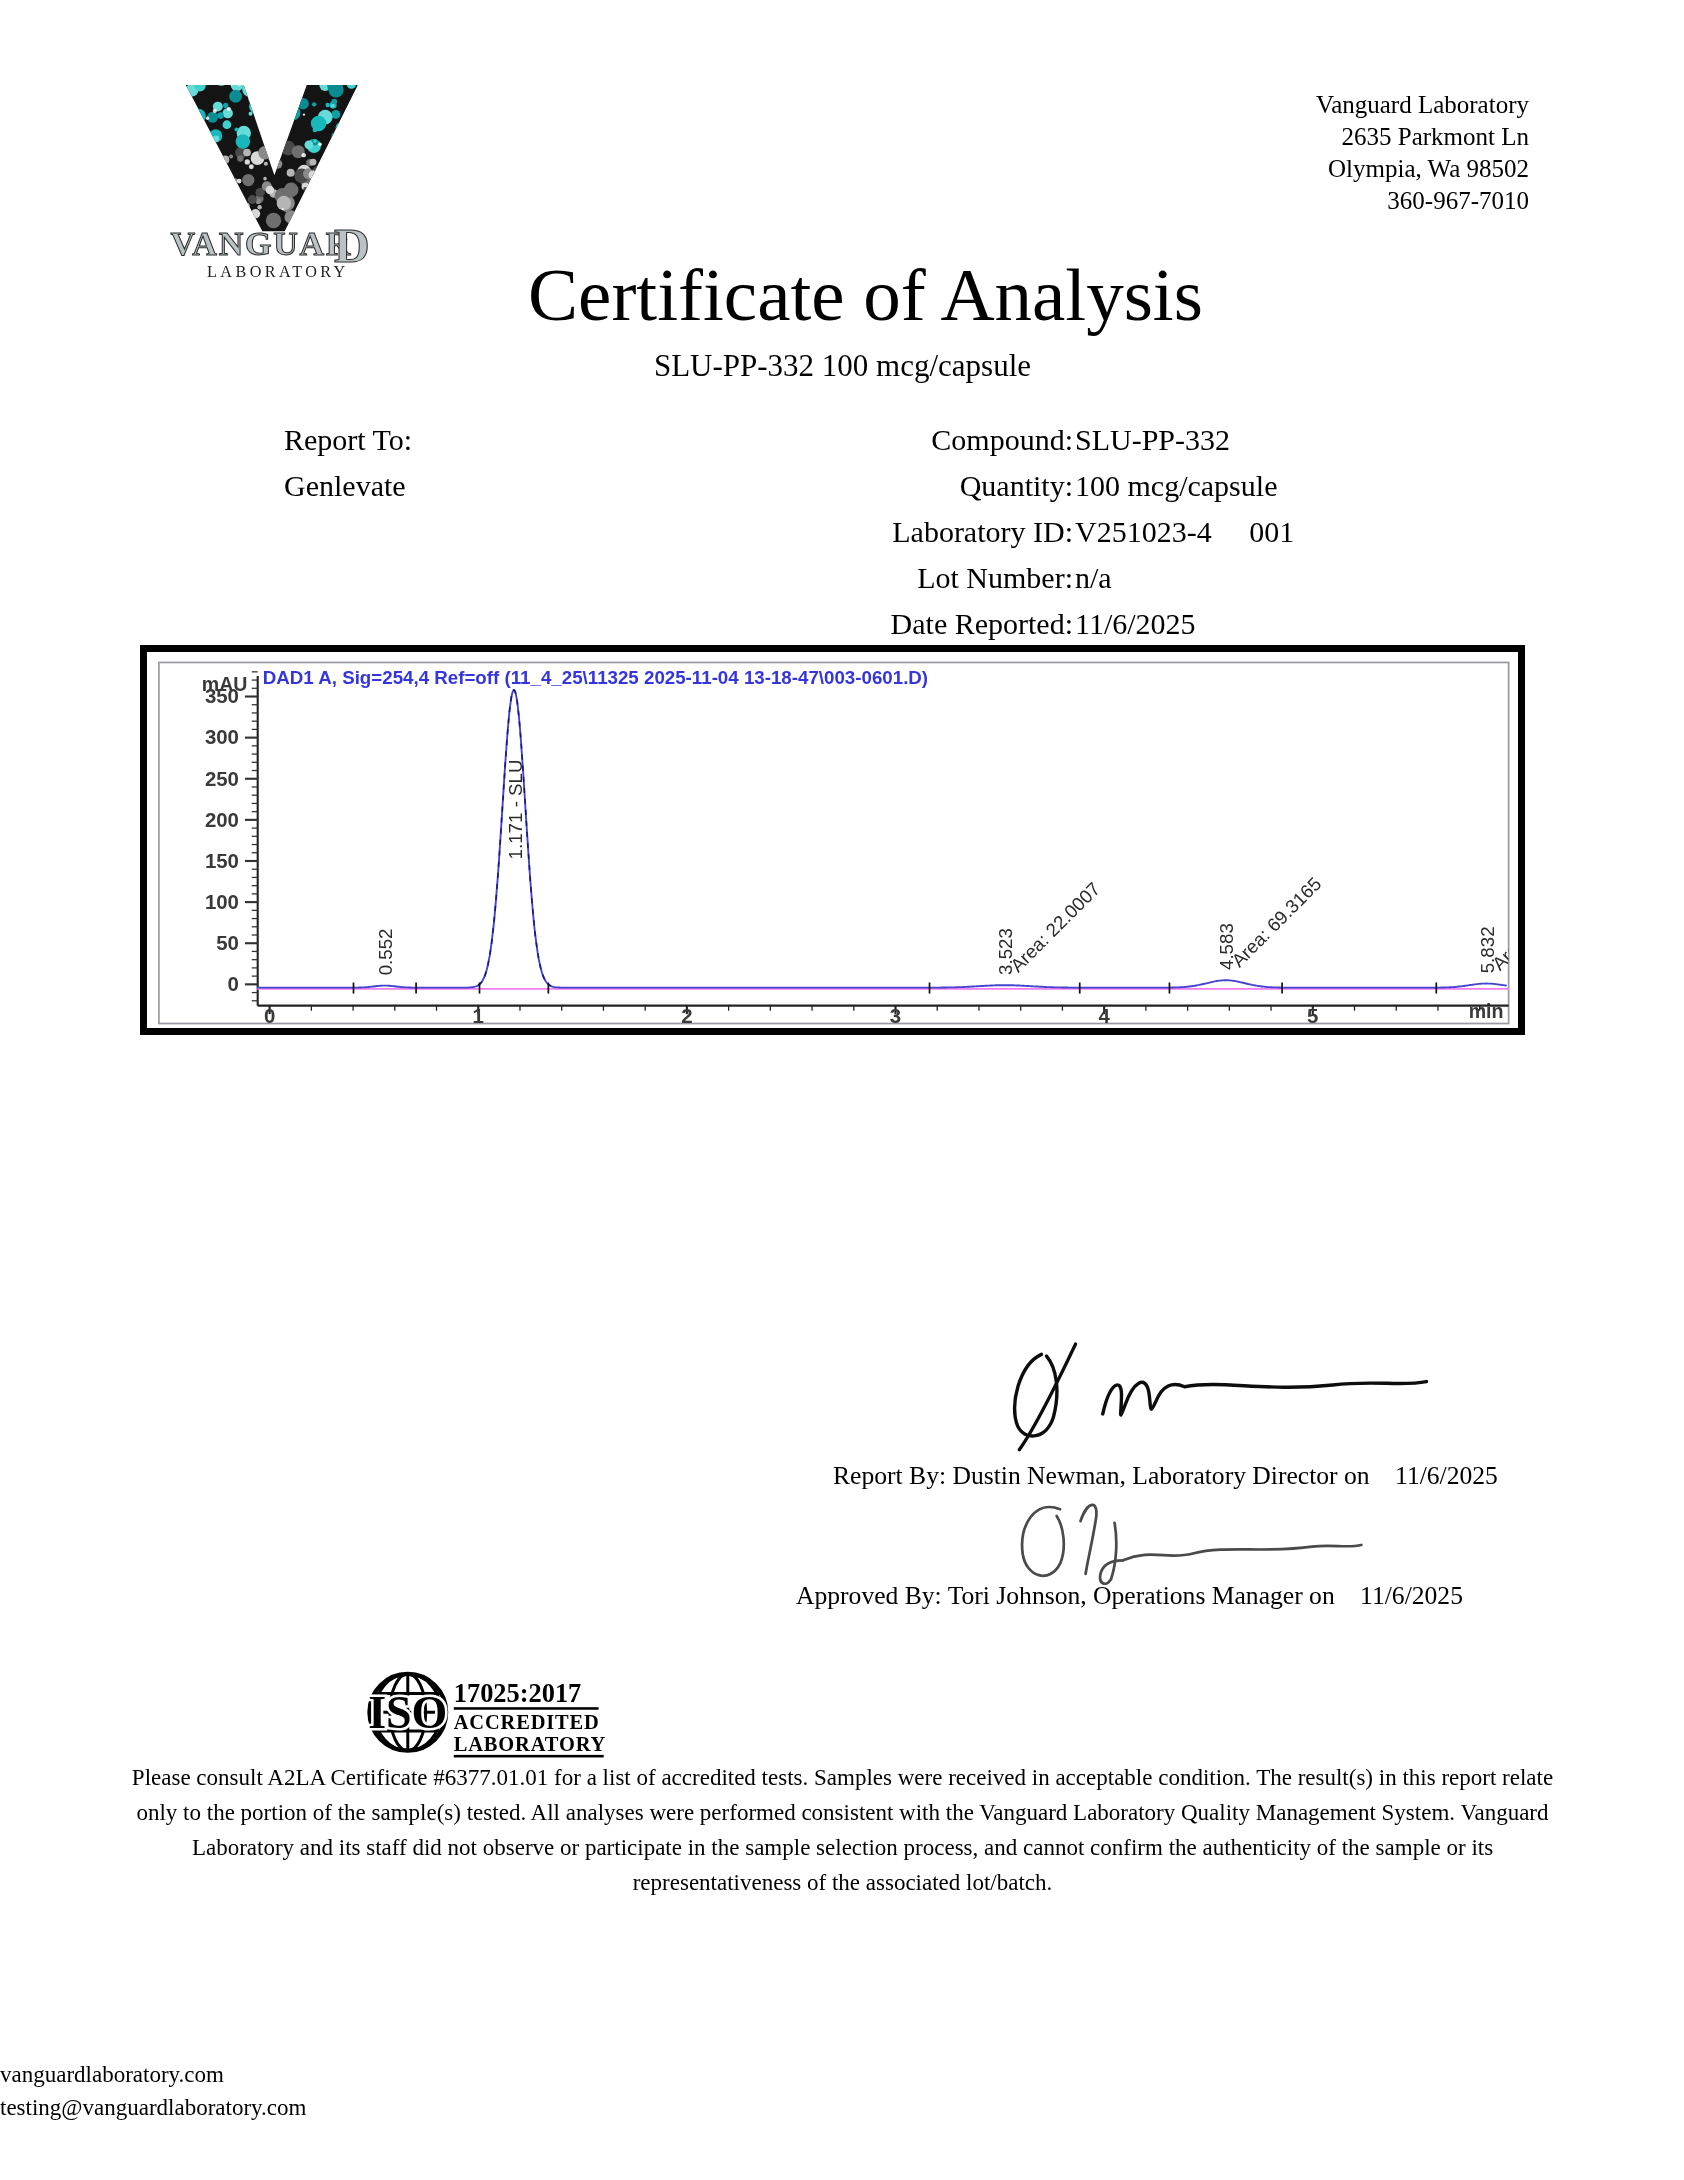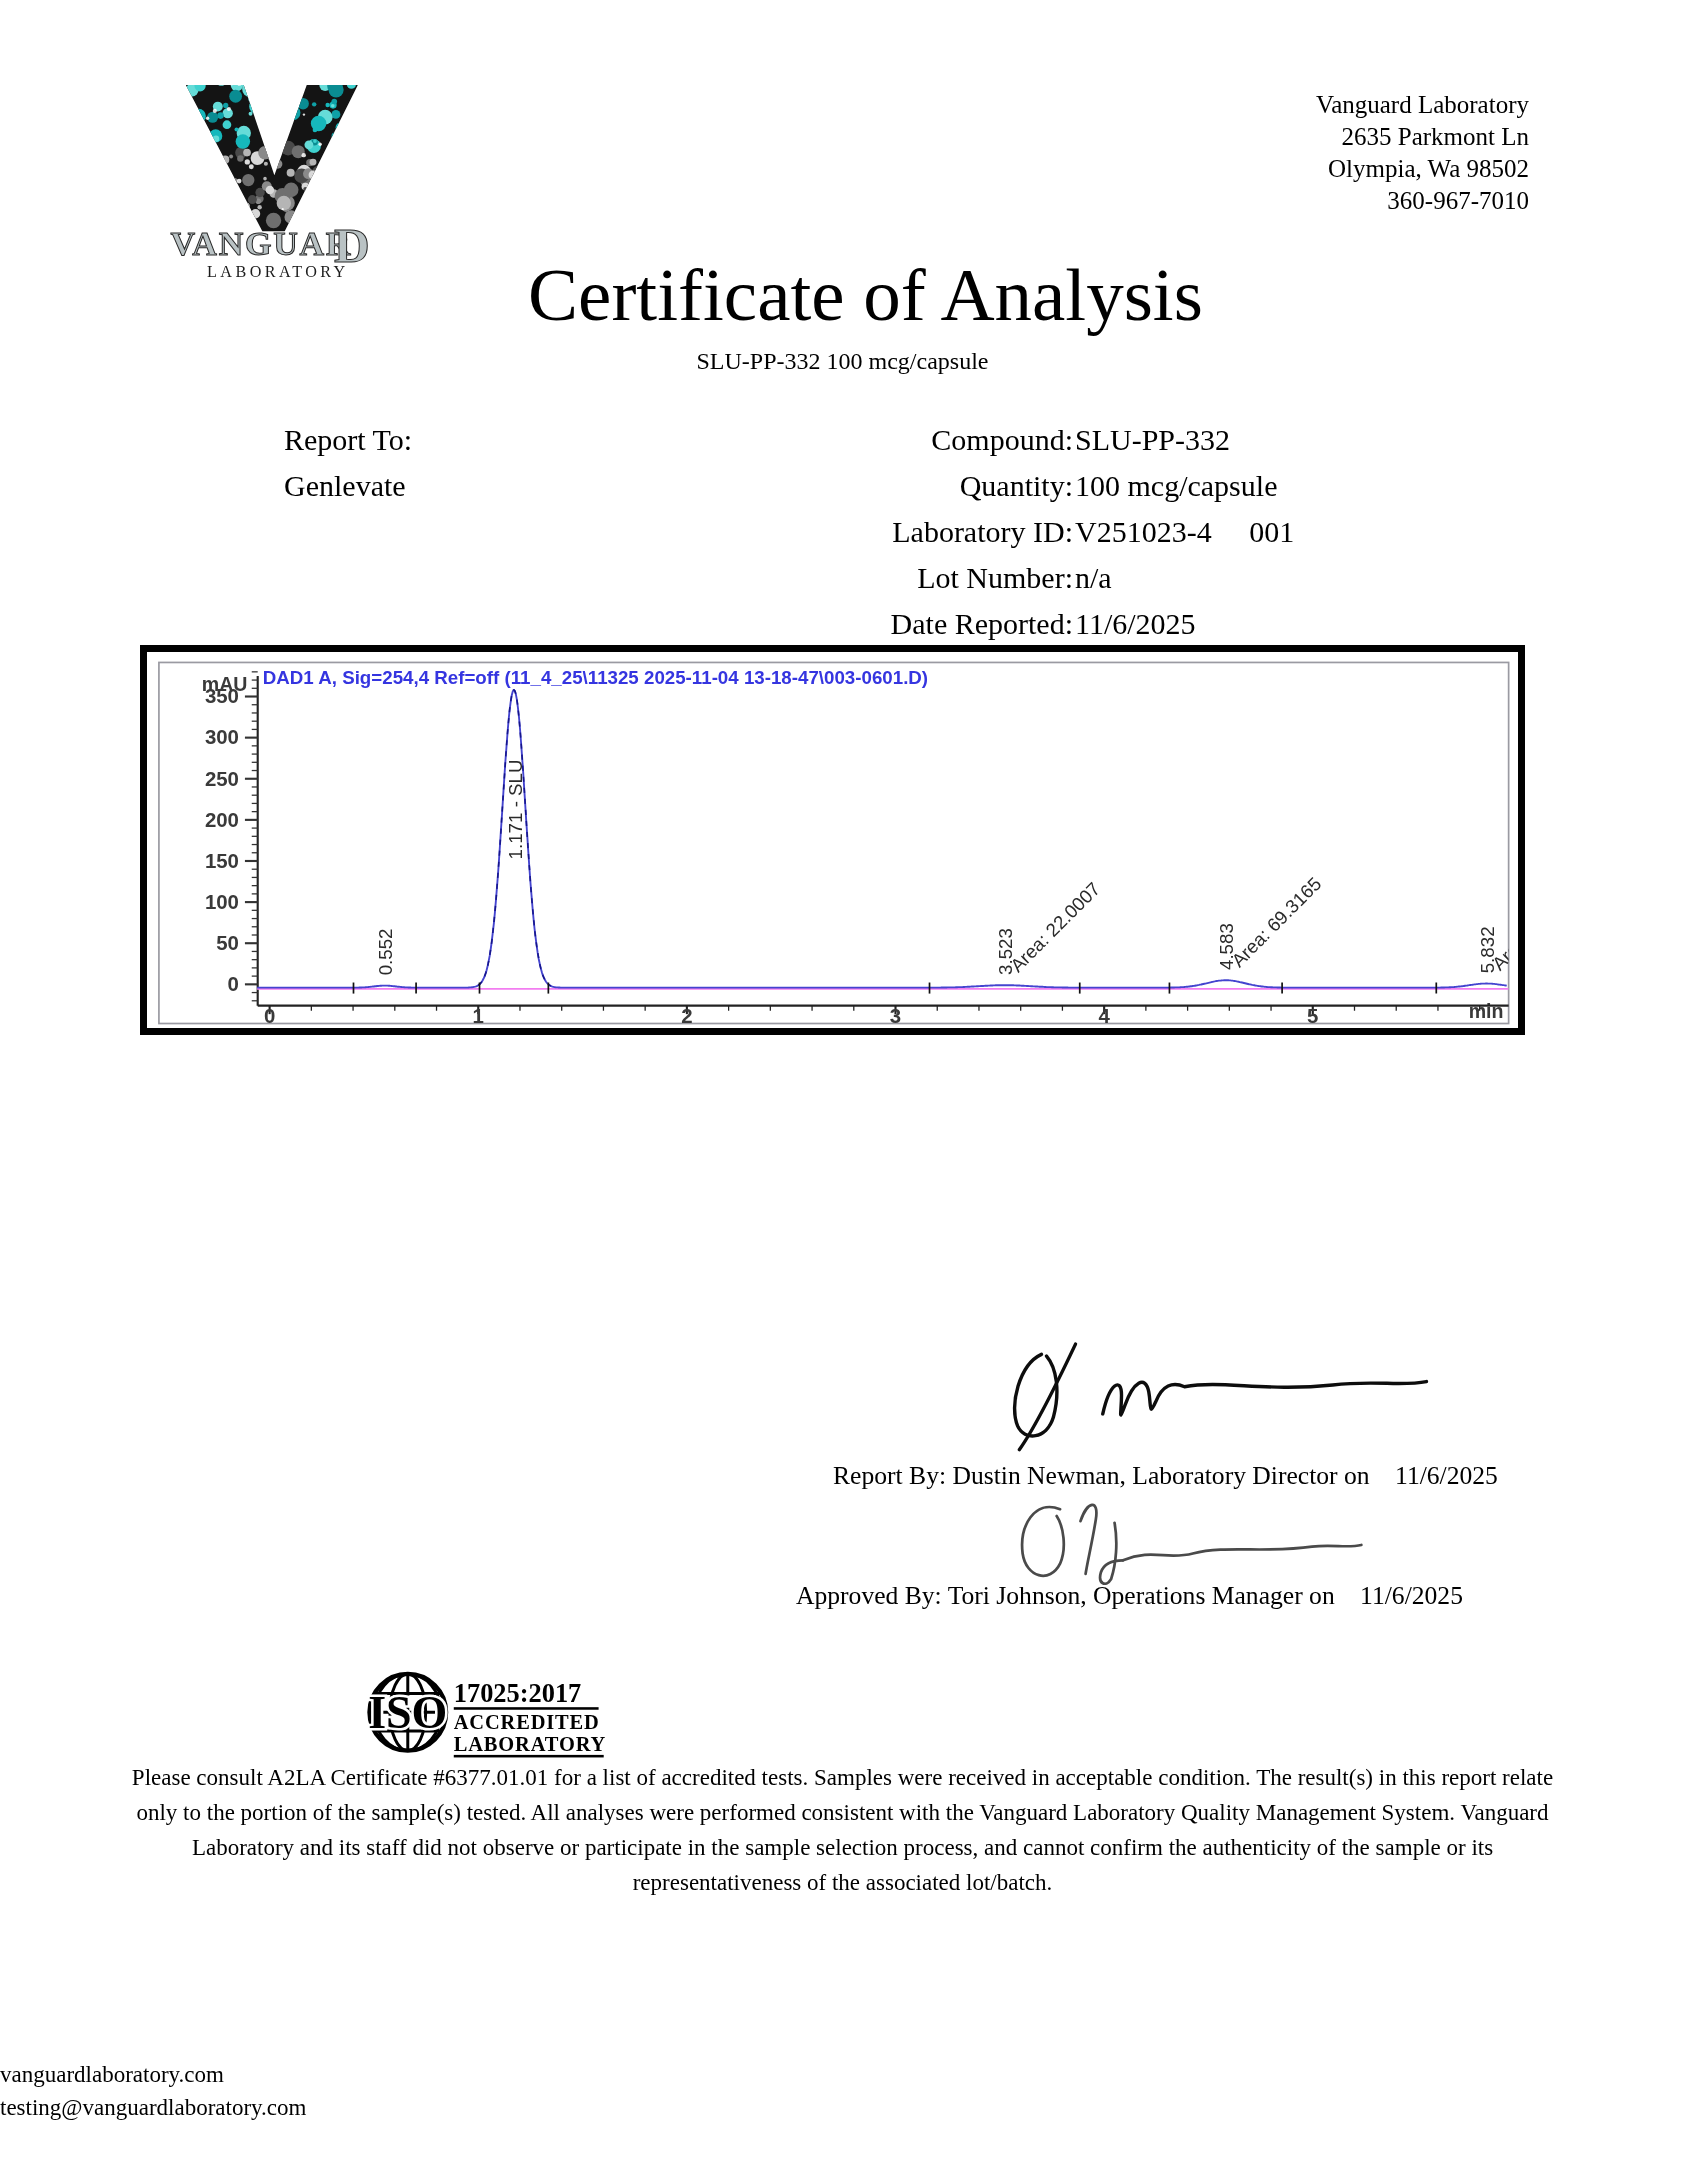--- a/index.html
+++ b/index.html
@@ -4,21 +4,21 @@
 <style>
   html,body{margin:0;padding:0;background:#e8e8e8;}
   .page{position:relative;width:1685px;height:2181px;background:#ffffff;margin:0 auto;
         font-family:"Liberation Serif",serif;color:#000;overflow:hidden;}
 
   
   .logo{position:absolute;left:160px;top:73px;width:239px;height:213px;}
   .addr{position:absolute;right:156px;top:89px;text-align:right;font-size:25px;line-height:32px;}
 
   .doc-title{position:absolute;left:0;right:0;top:256px;text-align:center;font-size:75px;line-height:1.05;padding-left:46px;}
-  .doc-subtitle{position:absolute;left:0;right:0;top:348px;text-align:center;font-size:24px;}
+  .doc-subtitle{position:absolute;left:0;right:0;top:348px;text-align:center;font-size:31px;}
 
   
   .reportto{position:absolute;left:284px;top:417px;font-size:30px;line-height:46px;}
   .reportto .val{font-weight:normal;}
   .fields{position:absolute;left:443px;top:417px;font-size:30px;line-height:46px;}
   .irow{display:flex;font-family:Liberation Serif, serif;}
   .ilabel{width:630px;text-align:right;}
   .ival{margin-left:2px;white-space:pre;}
 
   

